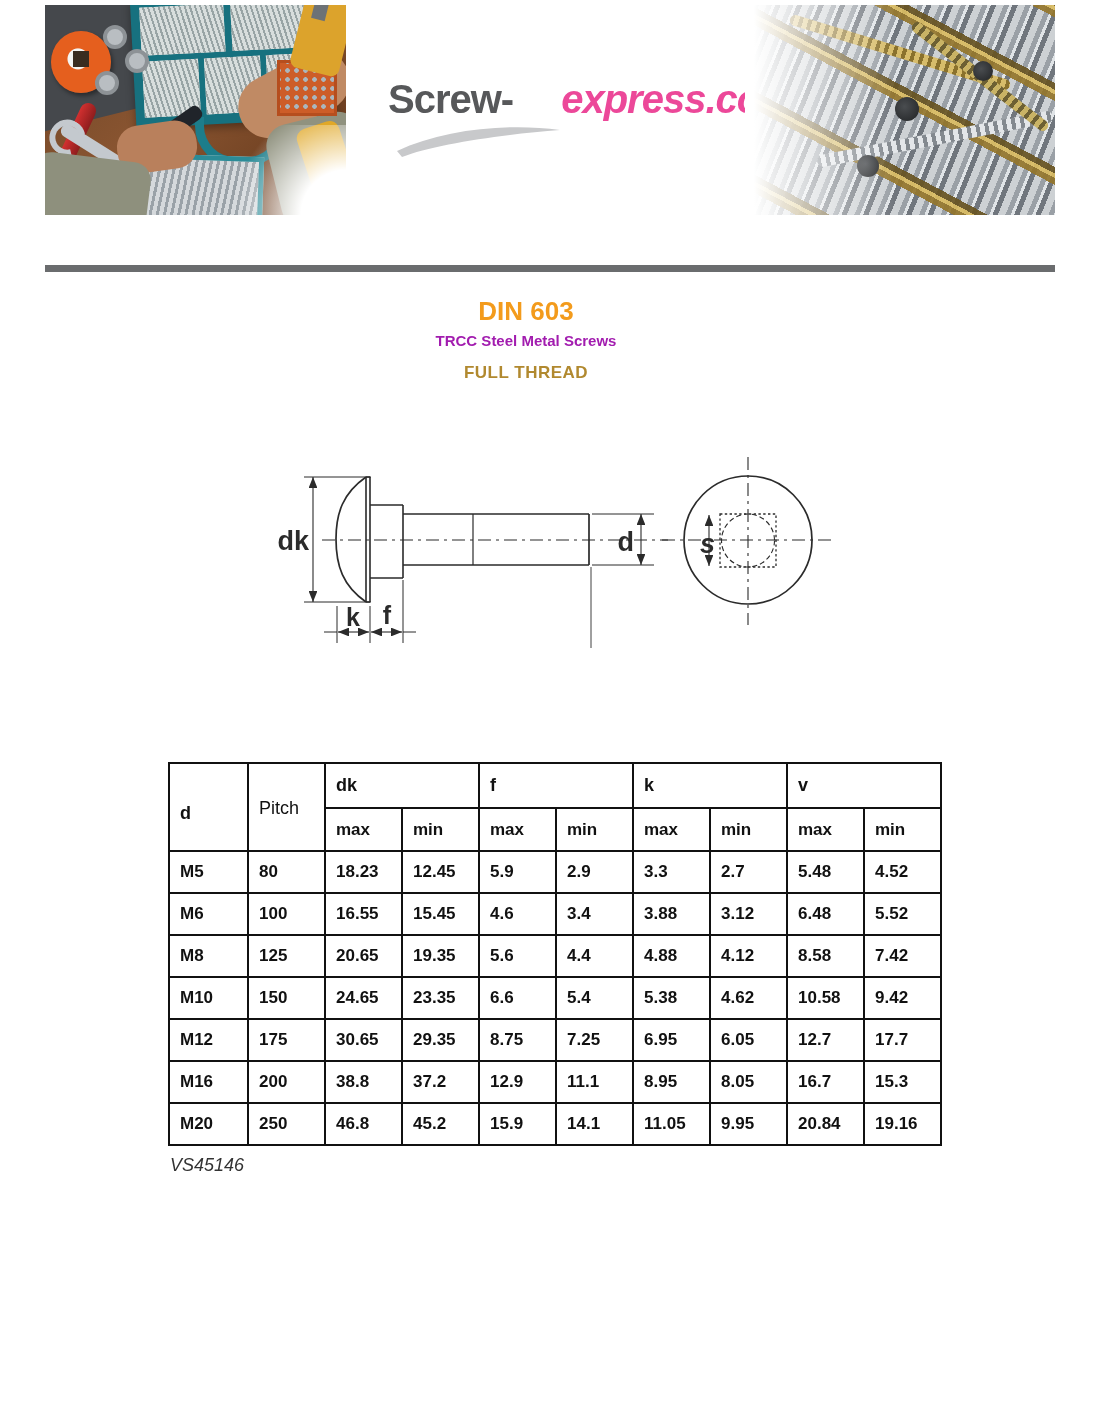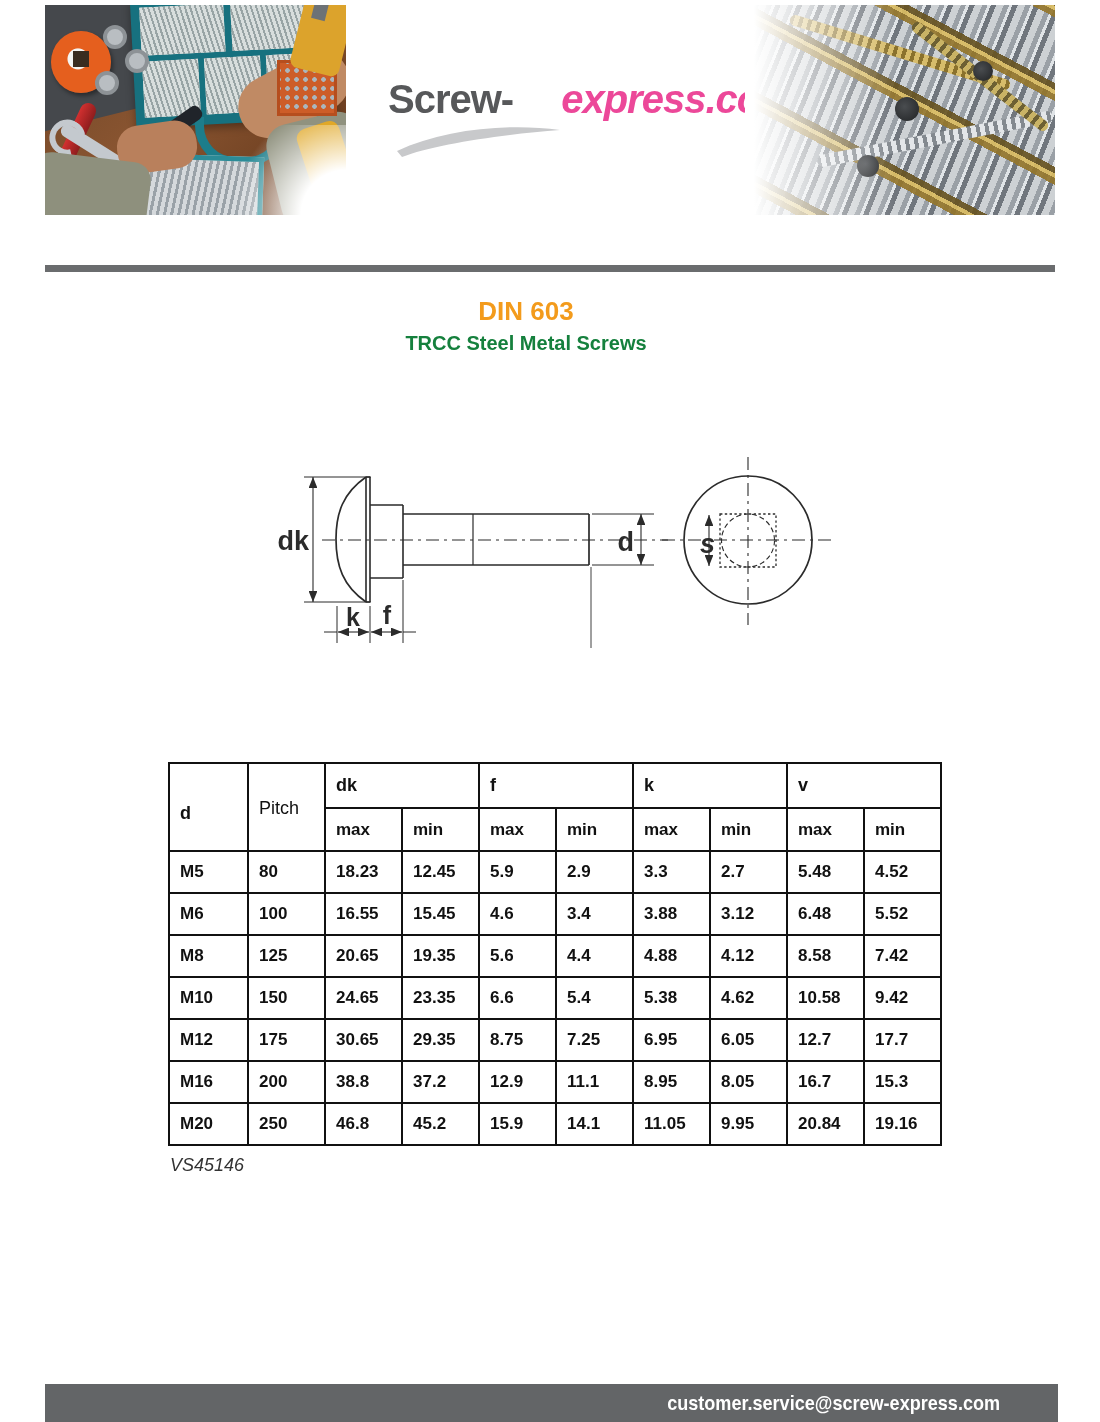--- a/index.html
+++ b/index.html
@@ -72,21 +72,21 @@
 
   
   .banner{position:absolute;left:45px;top:215px;width:1010px;height:50px;background:#ec7123;
           display:flex;align-items:center;justify-content:center;}
   .banner-text{color:#fff;font-weight:bold;font-size:46px;transform:scaleX(.8);letter-spacing:0;}
   .gray-stripe{position:absolute;left:45px;top:265px;width:1010px;height:7px;background:#6a6c6e;}
 
   
   .t-center{position:absolute;left:0;width:1052px;text-align:center;}
   .title-din{top:296px;font-size:26px;font-weight:bold;color:#f39b1c;}
-  .title-sub{top:332px;font-size:20px;font-weight:600;color:#15803d;}
+  .title-sub{top:332px;font-size:15px;font-weight:600;color:#a21caf;}
   .title-thread{top:363px;font-size:17px;font-weight:600;color:#b1892f;letter-spacing:.5px;}
 
   
   .drawing{position:absolute;left:270px;top:440px;}
   .drawing text{font-family:"Liberation Sans",sans-serif;font-weight:600;fill:#2b2b2b;}
   .lbl-s{font-family:"Liberation Serif",serif;font-style:italic;font-weight:700;}
 
   
   .spec-table{position:absolute;left:168px;top:762px;border-collapse:collapse;
               font-size:17px;color:#111;}
@@ -156,20 +156,21 @@
     <div class="abs shead" style="left:150px;top:92px;width:24px;height:24px;"></div>
     <div class="abs shead" style="left:228px;top:56px;width:20px;height:20px;"></div>
     <div class="abs shead" style="left:112px;top:150px;width:22px;height:22px;"></div>
     <div class="abs fade-l"></div>
   </div>
 
   <div class="gray-stripe"></div>
 
   <div class="t-center title-din">DIN 603</div>
   <div class="t-center title-sub">TRCC Steel Metal Screws</div>
+  <div class="t-center title-thread">FULL THREAD</div>
 
   <svg class="drawing" width="580" height="225" viewBox="270 440 580 225">
     <defs>
       <marker id="arw" markerWidth="11" markerHeight="8" refX="10" refY="4" orient="auto-start-reverse">
         <path d="M0,0 L10,4 L0,8 Z" fill="#2b2b2b"></path>
       </marker>
     </defs>
 
     <g stroke="#2b2b2b" fill="none">
 
@@ -330,17 +331,14 @@
           <td>11.05</td>
           <td>9.95</td>
           <td>20.84</td>
           <td>19.16</td>
         </tr>
       </tbody>
   </table>
 
   <div class="ref-code">VS45146</div>
 
-  <div class="footer">
-    <div class="footer-text">customer.service@screw-express.com</div>
-  </div>
 
 </div>
 
 </body></html>

